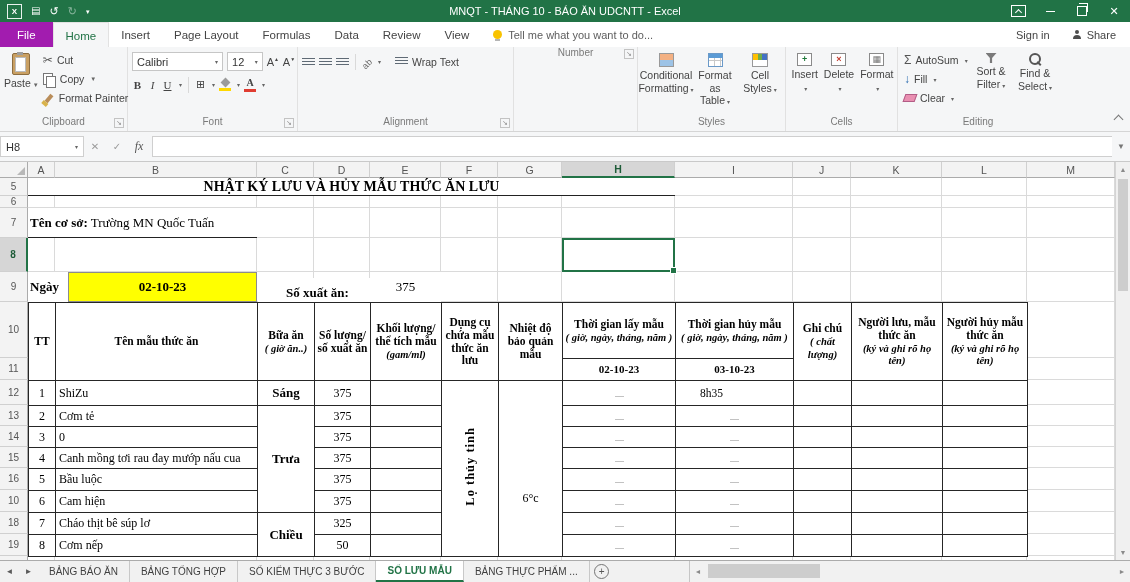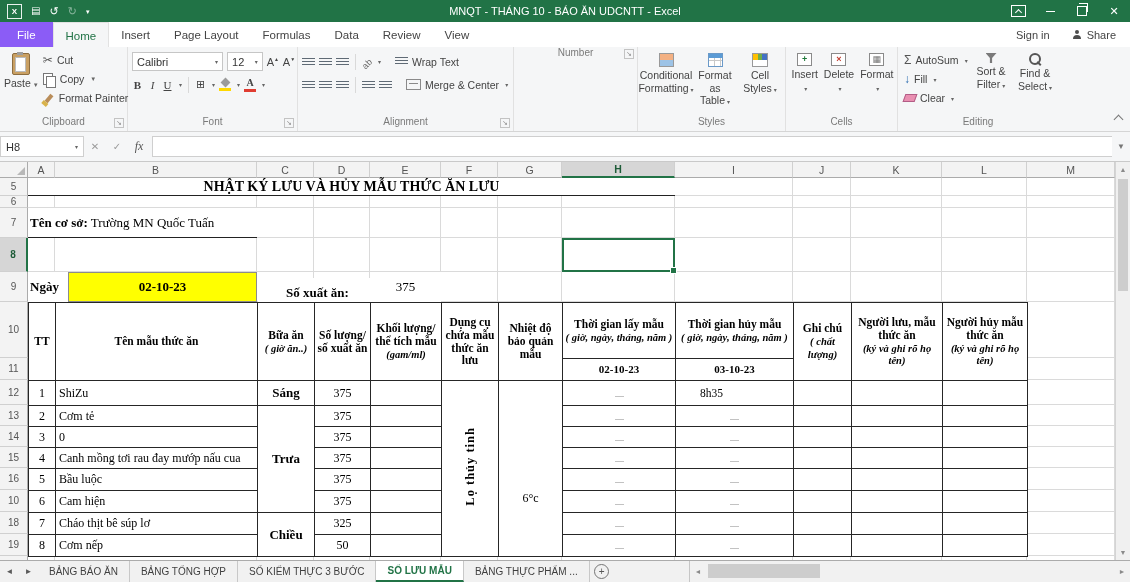--- a/index.html
+++ b/index.html
@@ -18,21 +18,21 @@
   .wctrl{margin-left:auto;display:flex;height:100%;z-index:2}
   .wbtn{width:32px;height:100%;display:flex;align-items:center;justify-content:center;font-size:11px;color:#fff}
   .rdo{width:13px;height:10px;border:1px solid #fff;display:flex;align-items:center;justify-content:center}
   .rdo i{width:4px;height:4px;border-left:1px solid #fff;border-top:1px solid #fff;transform:rotate(45deg);margin-top:2px}
   .mini{width:9px;height:1px;background:#fff}
   .resto{width:8px;height:8px;border:1px solid #fff;position:relative}
   .resto::before{content:"";position:absolute;left:1px;top:-4px;width:8px;height:8px;border:1px solid #fff;border-bottom:none;border-left:none}
   
   .menubar{height:25px;background:#fff;display:flex;align-items:stretch;font-size:11.5px;color:#444}
   .mtab{padding:13px 12px;display:flex;align-items:center;white-space:nowrap}
-  .mtab.file{background:#8b5cf6;color:#fff;padding:0 17px}
+  .mtab.file{background:#a21caf;color:#fff;padding:0 17px}
   .mtab.active{background:#f5f6f7;color:#217346;border:1px solid #e2e2e2;border-bottom:none}
   .tellme{display:flex;align-items:center;gap:6px;padding:0 12px;color:#5d5d5d;font-size:11px}
   .bulb{width:9px;height:9px;border-radius:50%;background:#f8c200;position:relative;display:inline-block}
   .bulb::after{content:"";position:absolute;left:2px;top:9px;width:5px;height:2px;background:#b5b5b5}
   .mright{margin-left:auto;display:flex;align-items:center;gap:22px;padding-right:14px;font-size:11px;color:#444}
   .share{display:flex;align-items:center;gap:5px}
   .person{width:10px;height:10px;position:relative;display:inline-block}
   .person::before{content:"";position:absolute;left:3px;top:0;width:4px;height:4px;border-radius:50%;background:#4d4d4d}
   .person::after{content:"";position:absolute;left:1px;top:5px;width:8px;height:4px;border-radius:4px 4px 0 0;background:#4d4d4d}
   
@@ -192,20 +192,24 @@
 
 <div class="menubar">
   <div class="mtab file">File</div>
   <div class="mtab active">Home</div>
   <div class="mtab">Insert</div>
   <div class="mtab">Page Layout</div>
   <div class="mtab">Formulas</div>
   <div class="mtab">Data</div>
   <div class="mtab">Review</div>
   <div class="mtab">View</div>
+  <div class="tellme">
+    <span class="bulb"></span>
+    <span>Tell me what you want to do...</span>
+  </div>
   <div class="mright">
     <span>Sign in</span>
     <span class="share">
       <span class="person"></span>
       <span>Share</span>
     </span>
   </div>
 </div>
 
 <div class="ribbon">
@@ -279,33 +283,20 @@
       <div class="hrow">
         <span><span class="bars"></span></span>
         <span><span class="bars"></span></span>
         <span><span class="bars"></span></span>
         <span class="vd"></span>
         <span><span class="ab">ab</span></span>
           <span class="caret">▾</span>
         <div class="sbtn" style="margin-left:8px">
           <span class="bars"></span>
           <span>Wrap Text</span>
-          </div>
-      </div>
-      <div class="hrow">
-        <span><span class="bars"></span></span>
-        <span><span class="bars"></span></span>
-        <span><span class="bars"></span></span>
-        <span class="vd"></span>
-        <span><span class="bars"></span></span>
-        <span><span class="bars"></span></span>
-        <div class="sbtn" style="margin-left:8px">
-          <span class="mrg"></span>
-          <span>Merge &amp; Center</span>
-            <span class="caret">▾</span>
           </div>
       </div>
     </div>
     <div class="rlabel"><span>Alignment</span>
       <span class="launcher">↘</span></div>
   </div>
 
   <div class="rgroup" style="width:124px">
     <div class="rlabel"><span>Number</span>
       <span class="launcher">↘</span></div>

